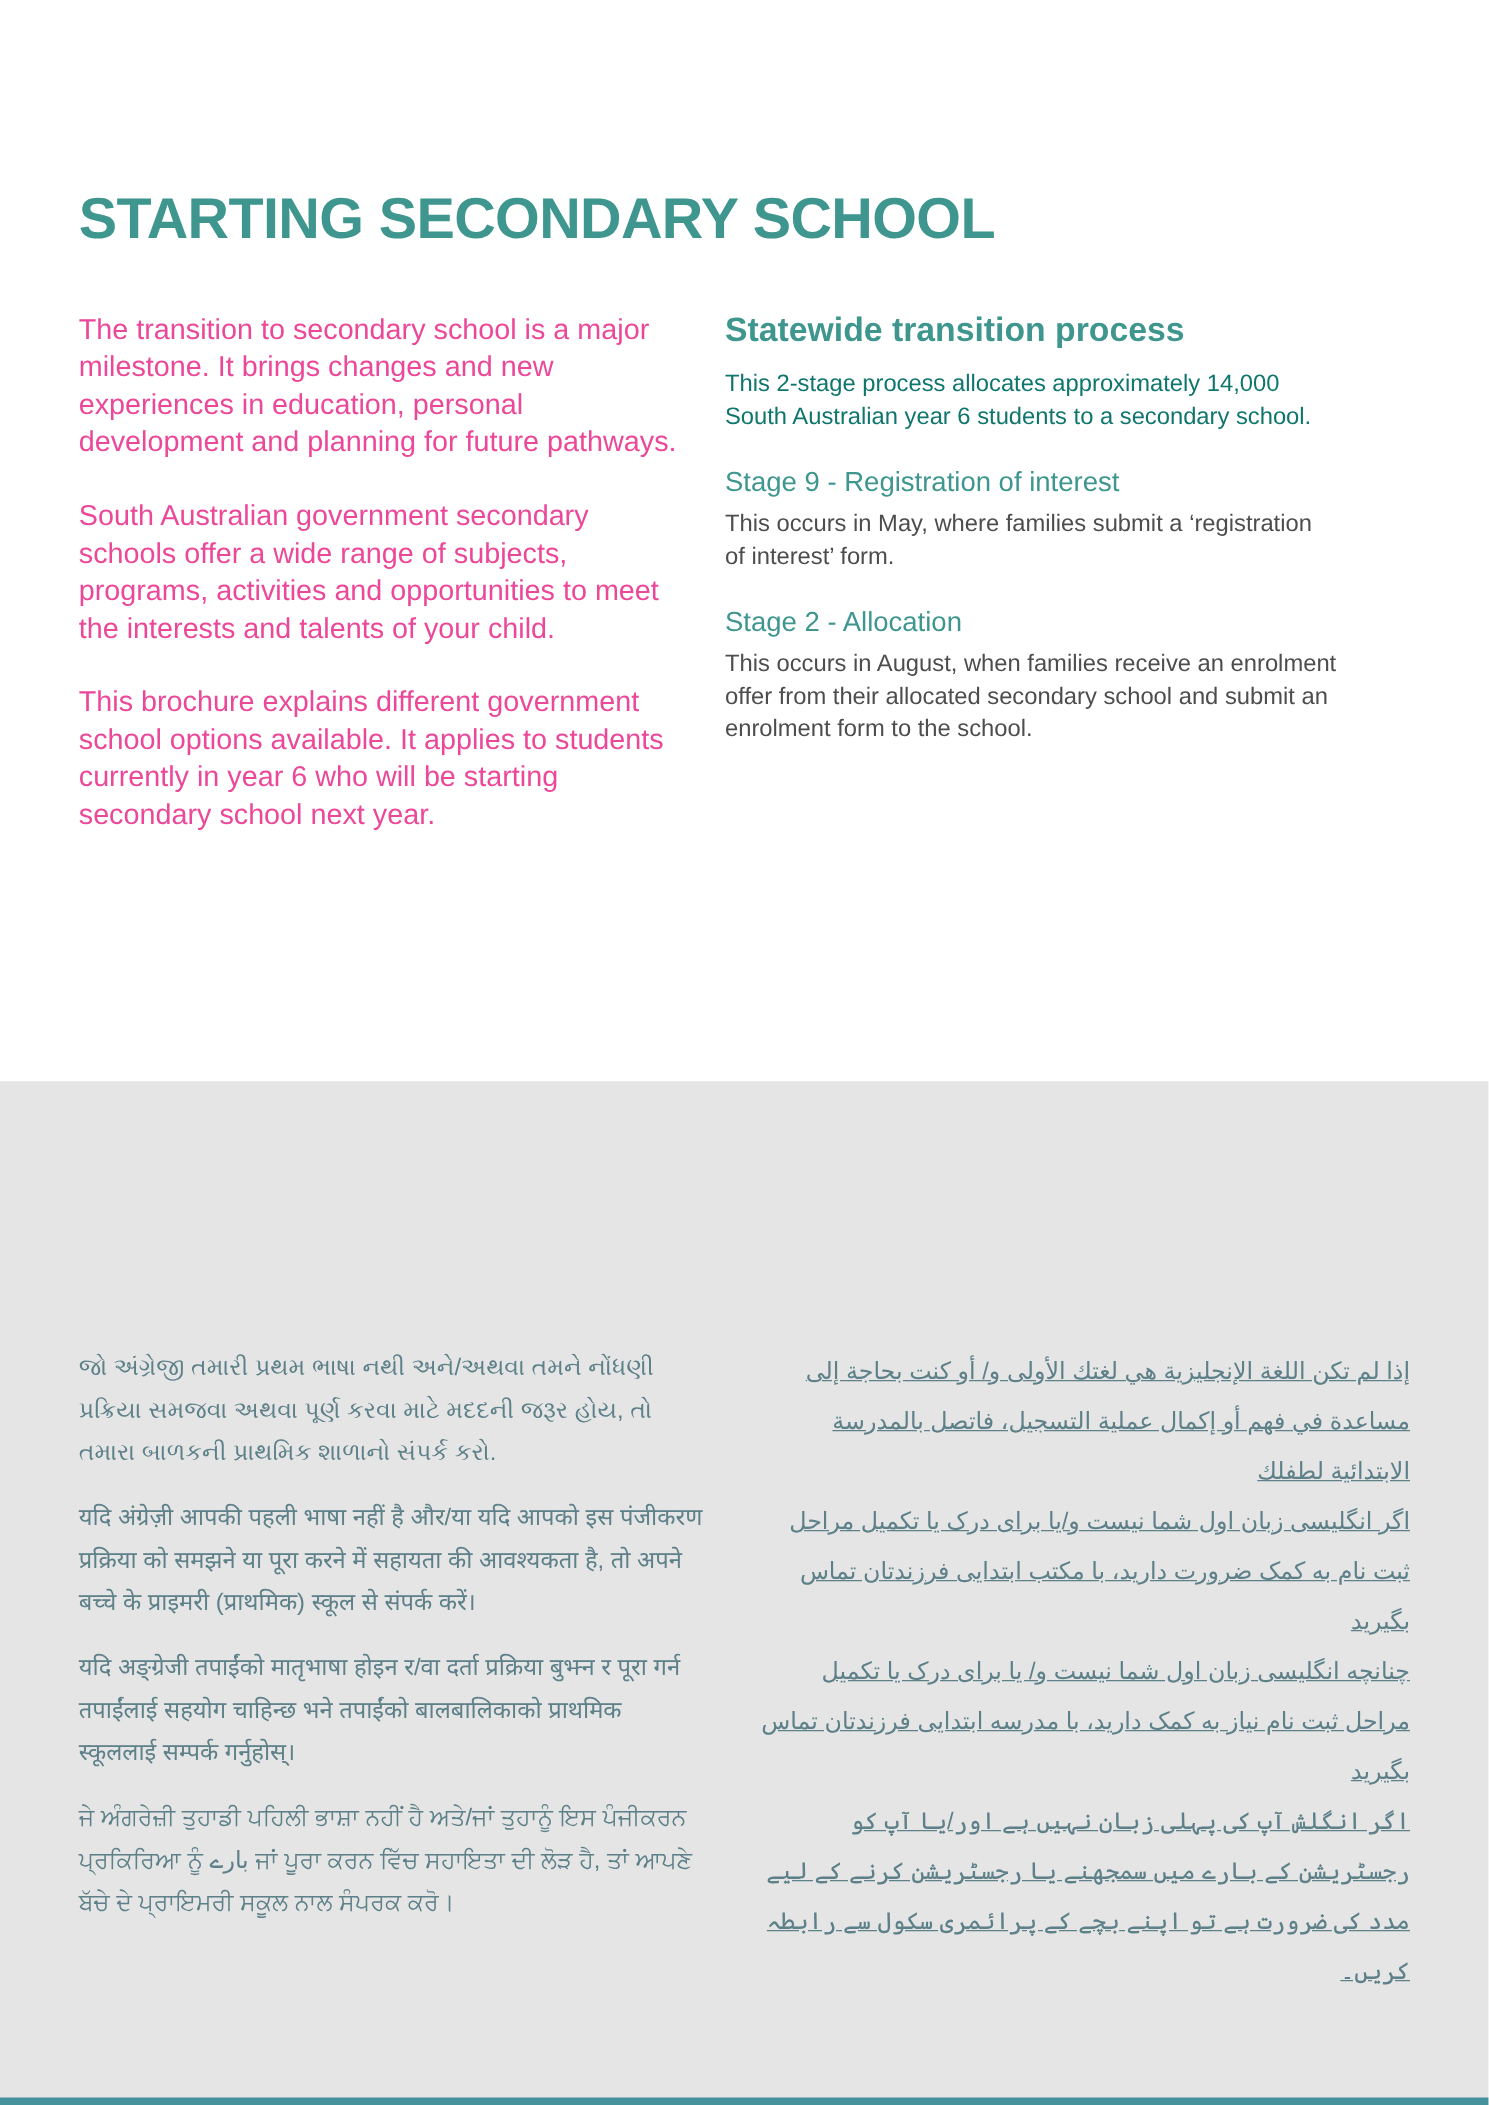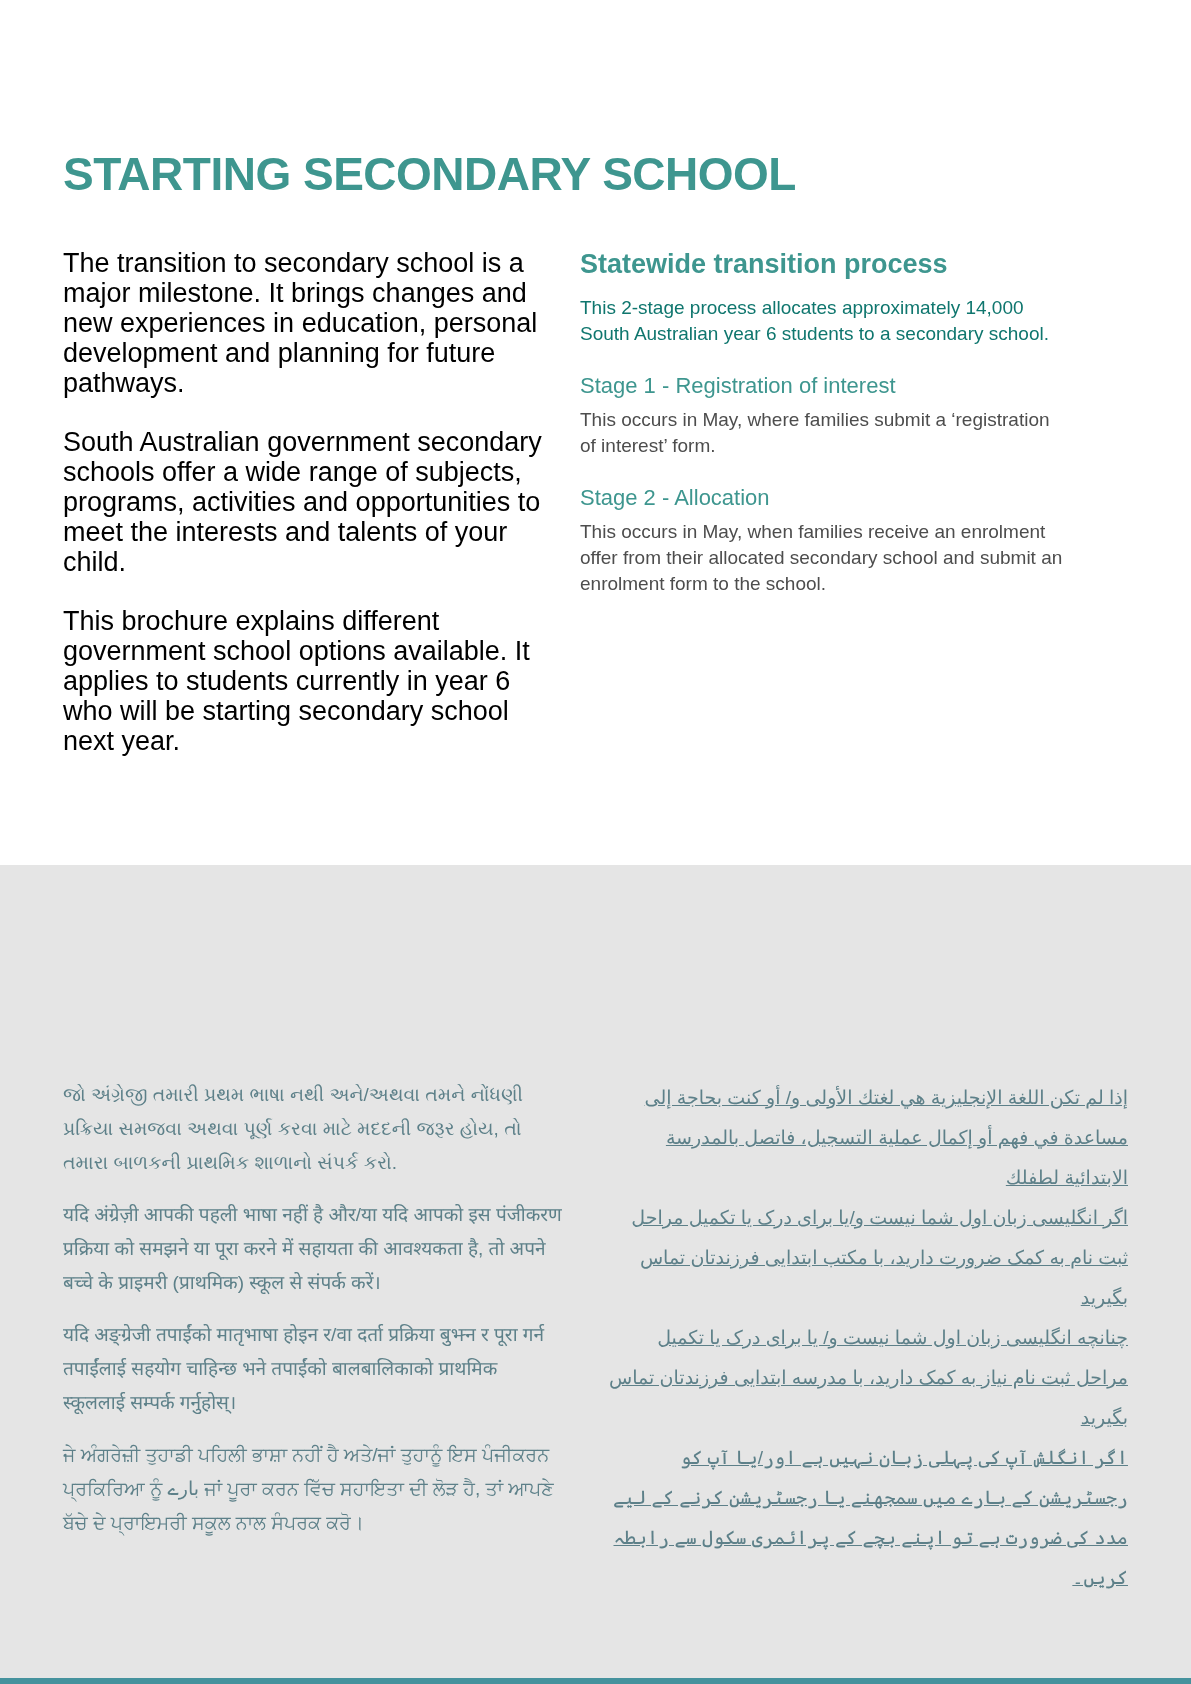--- a/index.html
+++ b/index.html
@@ -30,22 +30,22 @@
   .columns {
     display: flex;
     margin-top: 50px;
     column-gap: 30px;
   }
 
   .left-col { width: 487px; flex: 0 0 auto; }
   .right-col { width: 490px; flex: 0 0 auto; }
 
   .intro-para {
-    color: #000000;
-    font-size: 27px;
+    color: #ec4899;
+    font-size: 23px;
     line-height: 30px;
     margin-bottom: 29px;
   }
 
   .section-heading {
     color: #3e968f;
     font-size: 27px;
     font-weight: 700;
     line-height: 1.2;
   }
@@ -125,25 +125,25 @@
       <div class="left-col">
         <p class="intro-para">The transition to secondary school is a major milestone. It brings changes and new experiences in education, personal development and planning for future pathways.</p>
         <p class="intro-para">South Australian government secondary schools offer a wide range of subjects, programs, activities and opportunities to meet the interests and talents of your child.</p>
         <p class="intro-para">This brochure explains different government school options available. It applies to students currently in year 6 who will be starting secondary school next year.</p>
       </div>
 
       <div class="right-col">
         <h2 class="section-heading">Statewide transition process</h2>
         <p class="body-para">This 2-stage process allocates approximately 14,000 South Australian year 6 students to a secondary school.</p>
 
-        <h3 class="stage-heading">Stage 1 - Registration of interest</h3>
+        <h3 class="stage-heading">Stage 9 - Registration of interest</h3>
         <p class="stage-para">This occurs in May, where families submit a ‘registration of interest’ form.</p>
 
         <h3 class="stage-heading">Stage 2 - Allocation</h3>
-        <p class="stage-para">This occurs in May, when families receive an enrolment offer from their allocated secondary school and submit an enrolment form to the school.</p>
+        <p class="stage-para">This occurs in August, when families receive an enrolment offer from their allocated secondary school and submit an enrolment form to the school.</p>
       </div>
 
     </div>
   </div>
 
   <div class="teal-band">
     <div class="translations">
 
       <p class="translation-block" lang="gu">જો અંગ્રેજી તમારી પ્રથમ ભાષા નથી અને/અથવા તમને નોંધણી પ્રક્રિયા સમજવા અથવા પૂર્ણ કરવા માટે મદદની જરૂર હોય, તો તમારા બાળકની પ્રાથમિક શાળાનો સંપર્ક કરો.</p>
 

